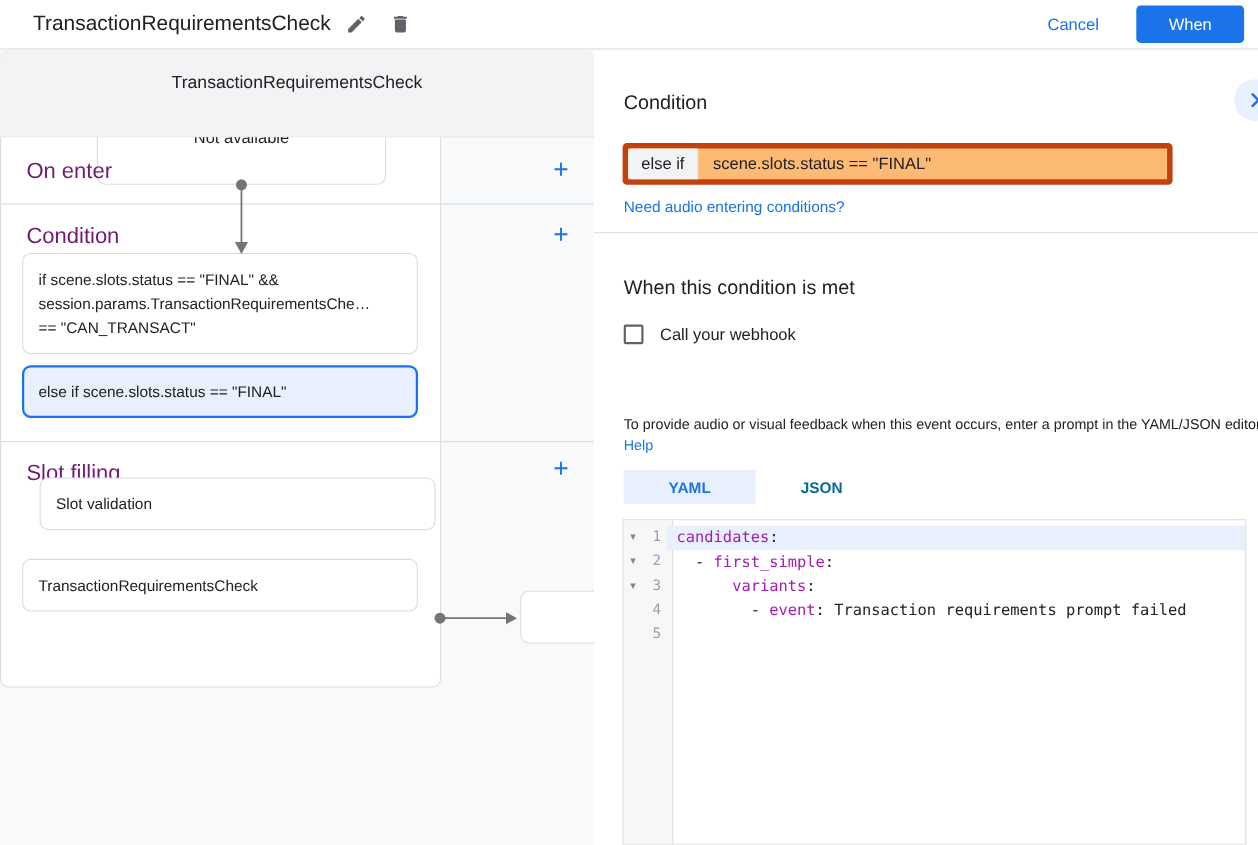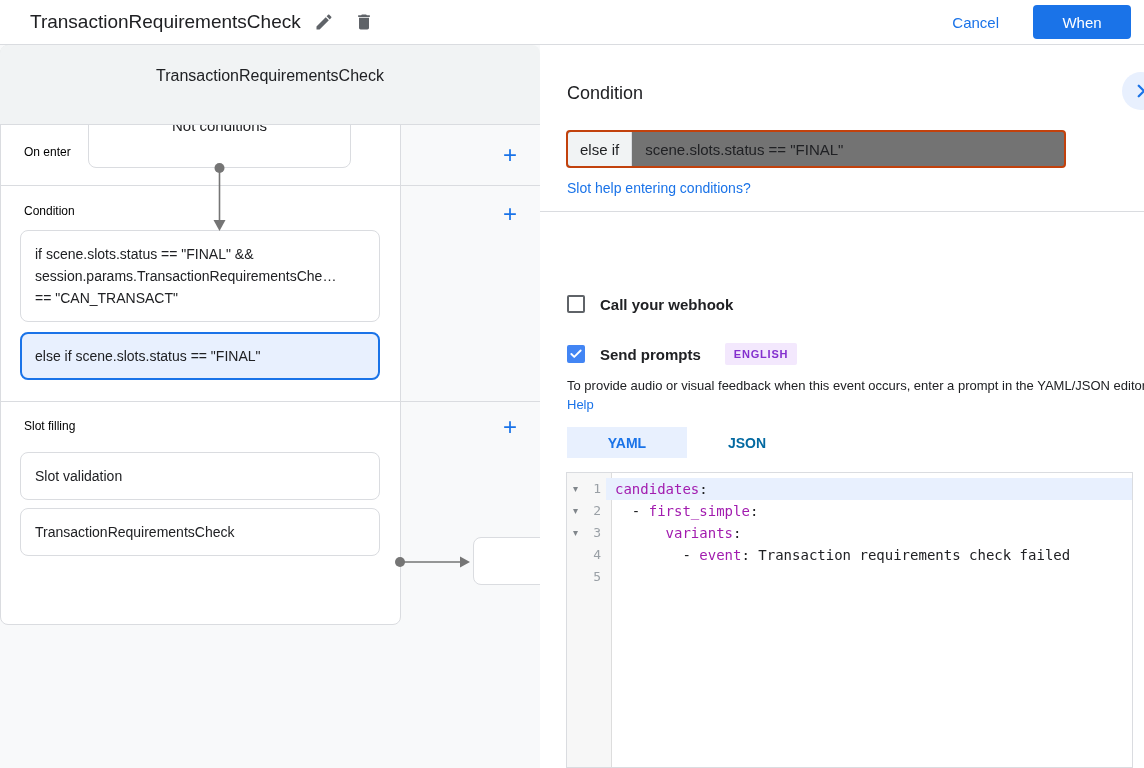--- a/index.html
+++ b/index.html
@@ -26,52 +26,52 @@
     padding:0 8px; font-size:12px; color:#5f6368; white-space:nowrap; line-height:16px; }
   .from-node { left:88px; top:38px; width:263px; height:85px; display:flex; align-items:center; justify-content:center; }
   .from-node .node-text { font-size:15px; }
 
   .to-card { left:20px; top:205px; width:401px; height:580px; background:#fff; border:1px solid #dadce0; border-radius:8px; }
   .card-header { position:absolute; left:0; top:0; right:0; height:80px; background:#f1f3f4;
     border-bottom:1px solid #dadce0; border-radius:8px 8px 0 0; text-align:center; cursor:pointer; }
   .card-title { font-size:16px; margin-top:22px; }
   .card-sub { font-size:12px; color:#5f6368; margin-top:6px; }
   .sect { position:absolute; left:0; right:0; }
-  .sect-label { position:absolute; left:24px; font-size:12px; color:#000000; }
+  .sect-label { position:absolute; left:24px; font-size:20px; color:#701a75; }
   .plus-btn { position:absolute; right:16px; width:28px; height:28px; border:none; background:transparent;
     color:#1a73e8; font-size:24px; line-height:26px; font-family:inherit; cursor:pointer; }
   .inner-box { position:absolute; left:20px; width:360px; background:#fff; border:1px solid #dadce0;
     border-radius:8px; font-size:14px; color:#202124; cursor:pointer; }
   .cond-box1 { top:44px; height:92px; padding:12px 14px; line-height:22px; white-space:pre-line; }
   .cond-box2 { top:146px; height:48px; background:#e8f0fe; border:2px solid #1a73e8;
     display:flex; align-items:center; padding:0 13px; }
   .slot-box { height:48px; display:flex; align-items:center; padding:0 14px; }
   .target-node { left:473px; top:492px; width:110px; height:48px; }
   .arrow-svg { position:absolute; left:0; top:0; width:540px; height:723px; pointer-events:none; z-index:5; }
 
   
   .panel { position:absolute; left:540px; top:45px; width:604px; height:723px; background:#fff; overflow:hidden; }
   .panel-title { position:absolute; left:27px; top:38px; font-size:18px; font-weight:400; }
   .expand-btn { position:absolute; left:582px; top:27px; width:38px; height:38px; border:none; border-radius:50%;
     background:#e8f0fe; cursor:pointer; display:flex; align-items:center; justify-content:center; }
-  .cond-input { position:absolute; left:26px; top:85px; width:500px; height:38px; border:2px solid #c2410c;
-    border-radius:4px; display:flex; align-items:stretch; background:#737373; }
+  .cond-input { position:absolute; left:26px; top:85px; width:500px; height:38px; border:5px solid #c2410c;
+    border-radius:4px; display:flex; align-items:stretch; background:#fdba74; }
   .cond-prefix { background:#f1f3f4; border-right:1px solid #dadce0; display:flex; align-items:center;
     padding:0 12px; font-size:15px; color:#202124; border-radius:3px 0 0 3px; }
   .cond-value { border:none; outline:none; flex:1; font-size:15px; font-family:inherit; color:#202124;
     padding:0 13px; background:transparent; }
   .help-link { position:absolute; left:27px; top:135px; font-size:14px; color:#1a73e8; text-decoration:none; cursor:pointer; }
   .panel-divider { position:absolute; left:0; top:166px; width:604px; border-top:1px solid #dadce0; }
   .when-title { position:absolute; left:27px; top:206px; font-size:18px; font-weight:400; }
   .check-row { position:absolute; left:27px; display:flex; align-items:center; cursor:pointer; }
   .row-webhook { top:250px; }
   .row-prompts { top:298px; }
   .cbox { width:18px; height:18px; border:2px solid #5f6368; border-radius:2px; background:#fff; flex:0 0 auto; }
   .cbox.checked { background:#4285f4; border-color:#4285f4; display:flex; align-items:center; justify-content:center; }
-  .check-label { font-size:15px; font-weight:700; margin-left:15px; color:#202124; }
+  .check-label { font-size:15px; font-weight:400; margin-left:15px; color:#202124; }
   .lang-badge { margin-left:24px; background:#f3e8fd; color:#8430ce; font-size:11px; font-weight:700;
     letter-spacing:0.8px; padding:5px 9px; border-radius:2px; }
   .prompt-desc { position:absolute; left:27px; top:331px; width:585px; font-size:13px; color:#202124; line-height:19px; }
   .prompt-desc a { color:#1a73e8; text-decoration:none; cursor:pointer; }
   .tabs { position:absolute; left:27px; top:382px; display:flex; }
   .tab { width:120px; height:31px; display:flex; align-items:center; justify-content:center;
     font-size:14px; font-weight:700; color:#0369a1; cursor:pointer; background:transparent; border:none; font-family:inherit; }
   .tab.active { background:#e8f0fe; color:#1a73e8; }
 
   
@@ -109,21 +109,21 @@
   </button>
   <div class="topbar-spacer"></div>
   <button class="cancel-btn">Cancel</button>
   <button class="save-btn">When</button>
 </div>
 
 <div class="canvas">
 
   <div class="node from-node">
     <span class="legend">Transition from</span>
-    <span class="node-text">Not conditions</span>
+    <span class="node-text">Not available</span>
   </div>
 
   <div class="to-card">
     <span class="legend">Transition to</span>
 
     <div class="card-header">
       <div class="card-title">TransactionRequirementsCheck</div>
     </div>
 
     <div class="sect" style="top:81px; height:60px; border-bottom:1px solid #dadce0;">
@@ -136,21 +136,21 @@
       <button class="plus-btn" style="top:14px;">+</button>
       <div class="inner-box cond-box1">if scene.slots.status == "FINAL" &amp;&amp;
 session.params.TransactionRequirementsChe…
 == "CAN_TRANSACT"</div>
       <div class="inner-box cond-box2">else if scene.slots.status == "FINAL"</div>
     </div>
 
     <div class="sect" style="top:357px; height:223px;">
       <span class="sect-label" style="top:17px;">Slot filling</span>
       <button class="plus-btn" style="top:11px;">+</button>
-      <div class="inner-box slot-box" style="top:50px;">Slot validation</div>
+      <div class="inner-box slot-box" style="top:32px;margin-left:16px;">Slot validation</div>
       <div class="inner-box slot-box" style="top:106px;">TransactionRequirementsCheck</div>
     </div>
   </div>
 
   <div class="node target-node"></div>
 
   <svg class="arrow-svg">
 
     <circle cx="219.5" cy="123" r="5" fill="#757575"></circle>
     <line x1="219.5" y1="123" x2="219.5" y2="176" stroke="#757575" stroke-width="1.6"></line>
@@ -171,41 +171,31 @@
           <polyline points="9,5 16,12 9,19"></polyline>
         </svg>
     </span>
   </button>
 
   <div class="cond-input">
     <span class="cond-prefix">else if</span>
     <input class="cond-value" type="text" value="scene.slots.status == &quot;FINAL&quot;" style="">
   </div>
 
-  <a class="help-link">Slot help entering conditions?</a>
+  <a class="help-link">Need audio entering conditions?</a>
 
   <div class="panel-divider"></div>
 
+  <div class="when-title">When this condition is met</div>
 
   <div class="check-row row-webhook">
     <span class="cbox"></span>
     <span class="check-label">Call your webhook</span>
   </div>
 
-  <div class="check-row row-prompts">
-    <span class="cbox checked">
-      <span style="display:flex;">
-        <svg width="14" height="14" viewBox="0 0 24 24" fill="none" stroke="#fff" stroke-width="3.2" stroke-linecap="round" stroke-linejoin="round">
-            <polyline points="20,6 9,17 4,12"></polyline>
-          </svg>
-      </span>
-    </span>
-    <span class="check-label">Send prompts</span>
-    <span class="lang-badge">ENGLISH</span>
-  </div>
 
   <p class="prompt-desc"><span>To provide audio or visual feedback when this event occurs, enter a prompt in the YAML/JSON editor. </span><a>Help</a></p>
 
   <div class="tabs">
     <button class="tab active">YAML</button>
     <button class="tab">JSON</button>
   </div>
 
   <div class="editor">
     <div class="cm-gutterbg"></div>
@@ -221,21 +211,21 @@
           <span class="cm-code"><span class="tok-plain">  - </span><span class="tok-key">first_simple</span><span class="tok-plain">:</span></span>
         </div>
         <div class="cm-line">
           <span class="cm-fold">▾</span>
           <span class="cm-num">3</span>
           <span class="cm-code"><span class="tok-plain">      </span><span class="tok-key">variants</span><span class="tok-plain">:</span></span>
         </div>
         <div class="cm-line">
           <span class="cm-fold"></span>
           <span class="cm-num">4</span>
-          <span class="cm-code"><span class="tok-plain">        - </span><span class="tok-key">event</span><span class="tok-plain">: Transaction requirements check failed</span></span>
+          <span class="cm-code"><span class="tok-plain">        - </span><span class="tok-key">event</span><span class="tok-plain">: Transaction requirements prompt failed</span></span>
         </div>
         <div class="cm-line">
           <span class="cm-fold"></span>
           <span class="cm-num">5</span>
           <span class="cm-code"></span>
         </div>
       </div>
   </div>
 </div>
 

